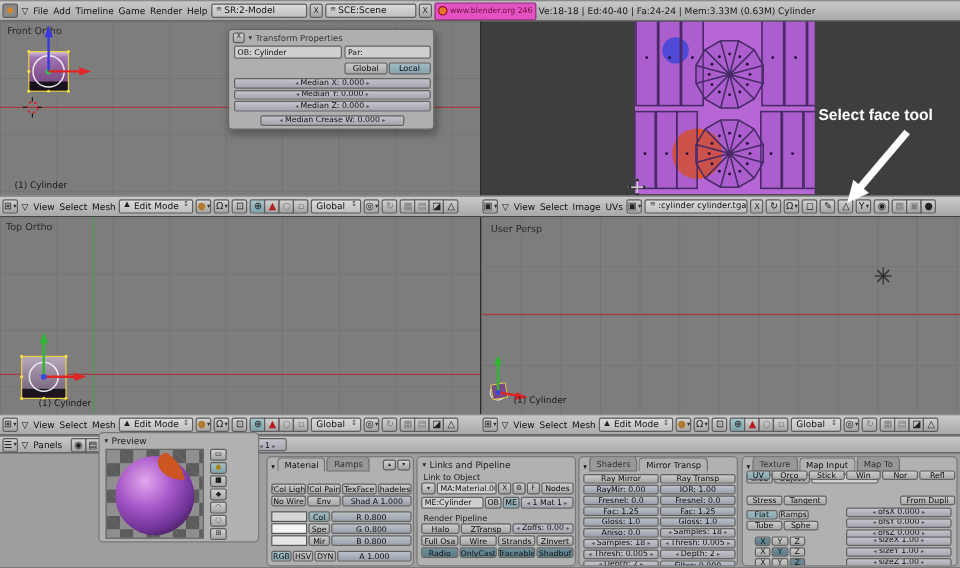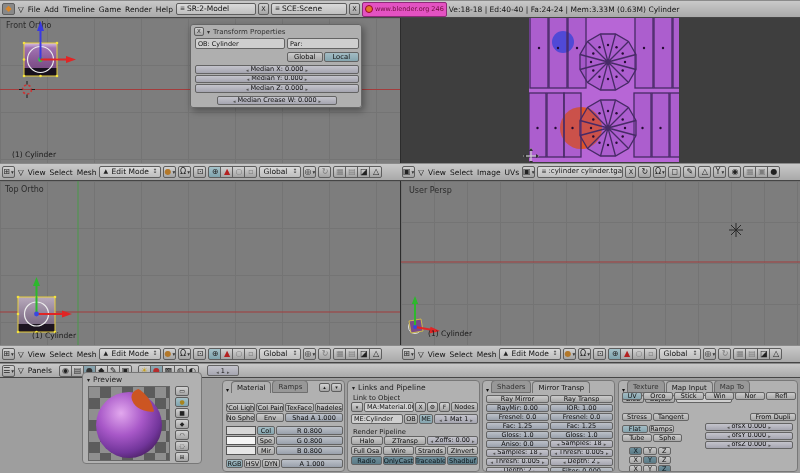--- a/index.html
+++ b/index.html
@@ -572,21 +572,21 @@
           <i>◐</i>
         </span>
     </span>
     <span class="nf" style="width:32px;height:11px;margin-left:6px">
         <span>1</span>
       </span>
   </div>
 
   <div class="A" id="btn-area" style="left:0;top:378px;width:800px;height:95px;background:#9e9e9e"></div>
 
-  <div class="A pnl" style="left:82px;top:372px;width:120px;height:92px">
+  <div class="A pnl" style="left:82px;top:360px;width:134px;height:92px">
     <div class="ttl">
         <span style="font-size:6px">▾</span>
       <span>Preview</span>
       </div>
     <div class="A checker" style="left:5px;top:13px;width:82px;height:75px">
       <svg width="80" height="73">
         <defs>
           <radialGradient id="sg" cx="38%" cy="32%" r="75%">
             <stop offset="0" stop-color="#e2a8ee"></stop>
               <stop offset="0.45" stop-color="#a858c8"></stop>
@@ -638,21 +638,21 @@
     <span class="ib A" style="right:2px;top:2px;min-width:11px;height:9px">
         <i style="font-size:5px">▾</i>
       </span>
     <div class="prow" style="left:3px;top:22px;width:117px;height:9px">
       <span class="bt" style="flex:1">VCol Light</span>
       <span class="bt" style="flex:1">VCol Paint</span>
       <span class="bt" style="flex:1">TexFace</span>
       <span class="bt" style="flex:1">Shadeless</span>
     </div>
     <div class="prow" style="left:3px;top:32px;width:117px;height:9px">
-      <span class="bt" style="width:29px">No Sphe</span>
+      <span class="bt" style="width:29px">No Wire</span>
       <span class="bt" style="width:28px">Env</span>
       <span class="sl" style="flex:1">Shad A 1.000</span>
     </div>
     <div class="prow" style="left:3px;top:45px;width:117px;height:9px">
       <span class="swatch" style="width:30px;background:#d6d6d6"></span>
       <span class="bt tgon" style="width:18px">Col</span>
       <span class="sl" style="flex:1">R 0.800</span>
     </div>
     <div class="prow" style="left:3px;top:55px;width:117px;height:9px">
       <span class="swatch" style="width:30px;background:#f4f4f4"></span>
@@ -819,20 +819,31 @@
     <div class="prow" style="left:10px;top:75px;width:42px;height:8px">
       <span class="bt" style="flex:1">X</span>
       <span class="bt dp" style="flex:1">Y</span>
       <span class="bt" style="flex:1">Z</span>
     </div>
     <div class="prow" style="left:10px;top:84px;width:42px;height:8px">
       <span class="bt" style="flex:1">X</span>
       <span class="bt" style="flex:1">Y</span>
       <span class="bt dp" style="flex:1">Z</span>
     </div>
+    <div class="A" style="left:86px;top:66px;width:88px;display:flex;flex-direction:column;gap:1px">
+      <span class="nf" style="height:8px">
+          <span>sizeX 1.00</span>
+        </span>
+      <span class="nf" style="height:8px">
+          <span>sizeY 1.00</span>
+        </span>
+      <span class="nf" style="height:8px">
+          <span>sizeZ 1.00</span>
+        </span>
+    </div>
   </div>
 
   <div class="A" id="tpanel" style="left:190px;top:24px;width:172px;height:84px">
     <div class="tb">
       <span class="ib" style="min-width:10px;height:9px">
           <i style="font-size:5.5px">X</i>
         </span>
       <span style="font-size:6px">▾</span>
       <span>Transform Properties</span>
     </div>
@@ -853,14 +864,20 @@
         </span>
       <span class="nf" style="height:8.5px">
           <span>Median Z: 0.000</span>
         </span>
     </div>
     <span class="nf A" style="left:26px;top:71px;width:120px;height:8.5px">
         <span>Median Crease W: 0.000</span>
       </span>
   </div>
 
+  <div class="A" id="annot" style="left:668px;top:88px;width:132px;height:92px">
+    <div class="txt">Select face tool</div>
+    <svg width="132" height="92">
+      <polygon points="38,81 43.1,61.8 47.3,65.4 85.7,20.1 90.3,23.9 51.9,69.2 56.1,72.8" fill="#ffffff"></polygon>
+    </svg>
+  </div>
 
 </div>
 
 </body></html>

